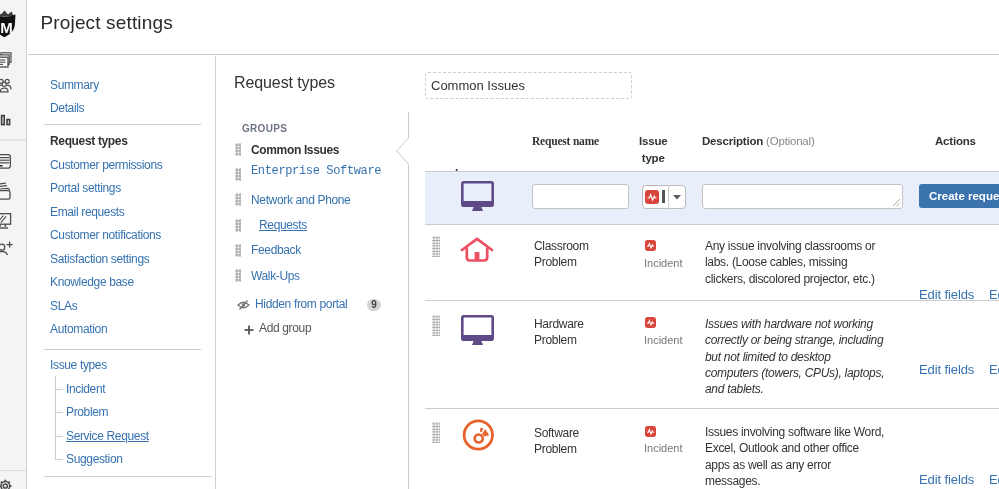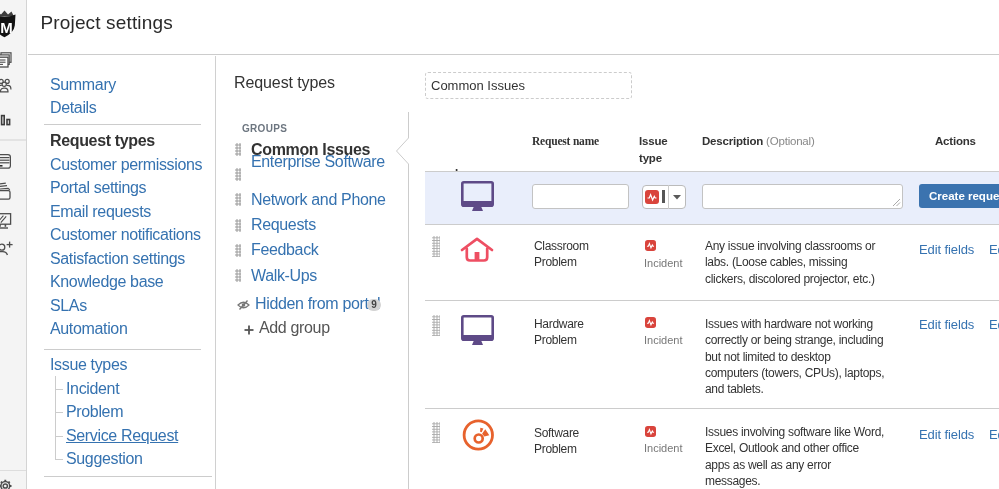--- a/index.html
+++ b/index.html
@@ -1,21 +1,21 @@
 <!DOCTYPE html>
 <html><head>
 <meta charset="utf-8">
 <style>
   * { margin:0; padding:0; box-sizing:border-box; }
   html,body { width:999px; height:489px; overflow:hidden; background:#fff;
     font-family:"Liberation Sans", sans-serif; }
   .abs { position:absolute; }
   a { text-decoration:none; color:#3572b0; white-space:nowrap; }
-  #nav a, #nav div.abs, #groups a, #groups div.abs { font-size:16px; line-height:16px; letter-spacing:-0.35px; white-space:nowrap; }
-  #table a { font-size:13px; letter-spacing:-0.1px; line-height:16px; }
+  #nav a, #nav div.abs, #groups a, #groups div.abs { font-size:12px; line-height:16px; letter-spacing:-0.35px; white-space:nowrap; }
+  #table a { font-size:13px; letter-spacing:-0.1px; line-height:16px;margin-top:45px; }
   .sep { position:absolute; height:1px; background:#ccc; }
   .dots2 { width:6px; height:13px;
     background-image:radial-gradient(#9a9a9a 1px, transparent 1.2px);
     background-size:3px 3px; background-position:0.5px 0.5px; }
   .dots3 { position:absolute; width:8px; height:21px;
     background-image:radial-gradient(#ababab 1px, transparent 1.2px);
     background-size:3px 2.7px; background-position:0.5px 0.5px; }
   .cell { position:absolute; font-size:12px; color:#333; line-height:16.3px; letter-spacing:-0.3px; white-space:nowrap; }
   .ghead { position:absolute; font-size:11.5px; font-weight:bold; color:#333; line-height:17px; letter-spacing:-0.2px; white-space:nowrap; }
 </style>
@@ -137,25 +137,25 @@
 <svg class="abs" style="left:395px;top:112px;" width="15" height="377" viewBox="0 0 15 377">
   <path d="M13.5 0 L13.5 26 L1.5 39 L13.5 52 L13.5 377" fill="none" stroke="#ccc" stroke-width="1"></path>
 </svg>
 
 <div class="abs" style="left:242px;top:120.5px;font-size:10px;line-height:16px;font-weight:bold;color:#6d7680;letter-spacing:0.3px;">GROUPS</div>
 
 <div id="groups" style="position:absolute;left:0;top:0;">
   <div class="abs dots2" style="left:235px;top:143px;"></div>
   <div class="abs" style="left:251px;top:141.5px;font-weight:bold;color:#333;">Common Issues</div>
   <div class="abs dots2" style="left:235px;top:168px;"></div>
-  <a class="abs" style="left:251px;top:154px;">Enterprise Software</a>
+  <a class="abs" style="left:251px;top:163px;font-family:Liberation Mono, monospace;">Enterprise Software</a>
   <div class="abs dots2" style="left:235px;top:193px;"></div>
   <a class="abs" style="left:251px;top:191.9px;">Network and Phone</a>
   <div class="abs dots2" style="left:235px;top:219px;"></div>
-  <a class="abs" style="left:251px;top:217.1px;">Requests</a>
+  <a class="abs" style="left:259px;top:217.1px;text-decoration:underline;">Requests</a>
   <div class="abs dots2" style="left:235px;top:244px;"></div>
   <a class="abs" style="left:251px;top:242.3px;">Feedback</a>
   <div class="abs dots2" style="left:235px;top:269px;"></div>
   <a class="abs" style="left:251px;top:267.5px;">Walk-Ups</a>
 
   <svg class="abs" style="left:237px;top:299px;" width="13" height="12" viewBox="0 0 13 12">
     <path d="M1 6 Q6.5 0.5 12 6 Q6.5 11.5 1 6 Z" fill="none" stroke="#777" stroke-width="1.2"></path>
     <circle cx="6.5" cy="6" r="1.8" fill="#777"></circle>
     <line x1="2.5" y1="10.5" x2="10.5" y2="1.5" stroke="#777" stroke-width="1.3"></line>
   </svg>
@@ -166,21 +166,21 @@
     <line x1="5" y1="0.5" x2="5" y2="9.5" stroke="#555" stroke-width="1.8"></line>
     <line x1="0.5" y1="5" x2="9.5" y2="5" stroke="#555" stroke-width="1.8"></line>
   </svg>
   <div class="abs" style="left:259px;top:320px;color:#555;">Add group</div>
 </div>
 
 <div id="table" style="position:absolute;left:0;top:0;">
 
   <div class="ghead" style="left:455px;top:133px;margin-top:32px;">Icon</div>
   <div class="ghead" style="left:532px;top:133px;font-family:Liberation Serif, serif;">Request name</div>
-  <div class="ghead" style="left:639px;top:133px;">Issue<br>type</div>
+  <div class="ghead" style="left:639px;top:133px;text-align:center;">Issue<br>type</div>
   <div class="ghead" style="left:702px;top:133px;">Description <span style="font-weight:normal;color:#888;">(Optional)</span></div>
   <div class="ghead" style="left:935px;top:133px;">Actions</div>
 
   <div class="abs" style="left:425px;top:171px;width:574px;height:53px;background:#e9eefb;border-top:1px solid #ccc;"></div>
   <svg class="abs" style="left:461px;top:181px;" width="33" height="31" viewBox="0 0 33 31">
     <rect x="1.3" y="1.3" width="30.4" height="23.4" rx="1.5" fill="none" stroke="#5e4a87" stroke-width="2.6"></rect>
     <rect x="1.5" y="20" width="30" height="4.5" fill="#5e4a87"></rect>
     <polygon points="13.5,24 19.5,24 22,30 11,30" fill="#5e4a87"></polygon>
   </svg>
   <div class="abs" style="left:532px;top:184px;width:97px;height:25px;background:#fff;border:1px solid #c3c3c3;border-radius:3px;"></div>
@@ -229,21 +229,21 @@
     <rect x="1.3" y="1.3" width="30.4" height="23.4" rx="1.5" fill="none" stroke="#5e4a87" stroke-width="2.6"></rect>
     <rect x="1.5" y="20" width="30" height="4.5" fill="#5e4a87"></rect>
     <polygon points="13.5,24 19.5,24 22,30 11,30" fill="#5e4a87"></polygon>
   </svg>
   <div class="cell" style="left:534px;top:316px;">Hardware<br>Problem</div>
   <svg class="abs" style="left:645px;top:317px;" width="11" height="11" viewBox="0 0 14 14">
     <rect x="0" y="0" width="14" height="14" rx="3.5" fill="#d9443c"></rect>
     <path d="M2.5 8 L4.3 8 L5.6 4.6 L7.6 10 L9.3 6.4 L10.2 8 L11.5 8" fill="none" stroke="#fff" stroke-width="1.4"></path>
   </svg>
   <div class="cell" style="left:644px;top:331.5px;color:#777;font-size:11px;letter-spacing:0;">Incident</div>
-  <div class="cell" style="left:705px;top:316px;">Issues with hardware not working<br>correctly or being strange, including<br>but not limited to desktop<br>computers (towers, CPUs), laptops,<br>and tablets.</div>
+  <div class="cell" style="left:705px;top:316px;font-style:italic;">Issues with hardware not working<br>correctly or being strange, including<br>but not limited to desktop<br>computers (towers, CPUs), laptops,<br>and tablets.</div>
   <a class="abs" style="left:919px;top:316.7px;">Edit fields</a>
   <a class="abs" style="left:989px;top:316.7px;">Edit groups</a>
 
   <div class="dots3" style="left:432px;top:422px;"></div>
   <svg class="abs" style="left:462px;top:419px;" width="33" height="33" viewBox="0 0 33 33">
     <circle cx="16.3" cy="16" r="14.2" fill="none" stroke="#e7622d" stroke-width="2.8"></circle>
     <circle cx="16.7" cy="19.5" r="4" fill="none" stroke="#e7622d" stroke-width="2.7"></circle>
     <path d="M22.3 17.5 L27.3 16.2 L23.3 10.3 L20.1 14.7 Z" fill="#e7622d"></path>
     <path d="M19.7 13.2 L21.4 9.4 L18.3 8.7 L18.1 12.7 Z" fill="#e7622d"></path>
   </svg>

